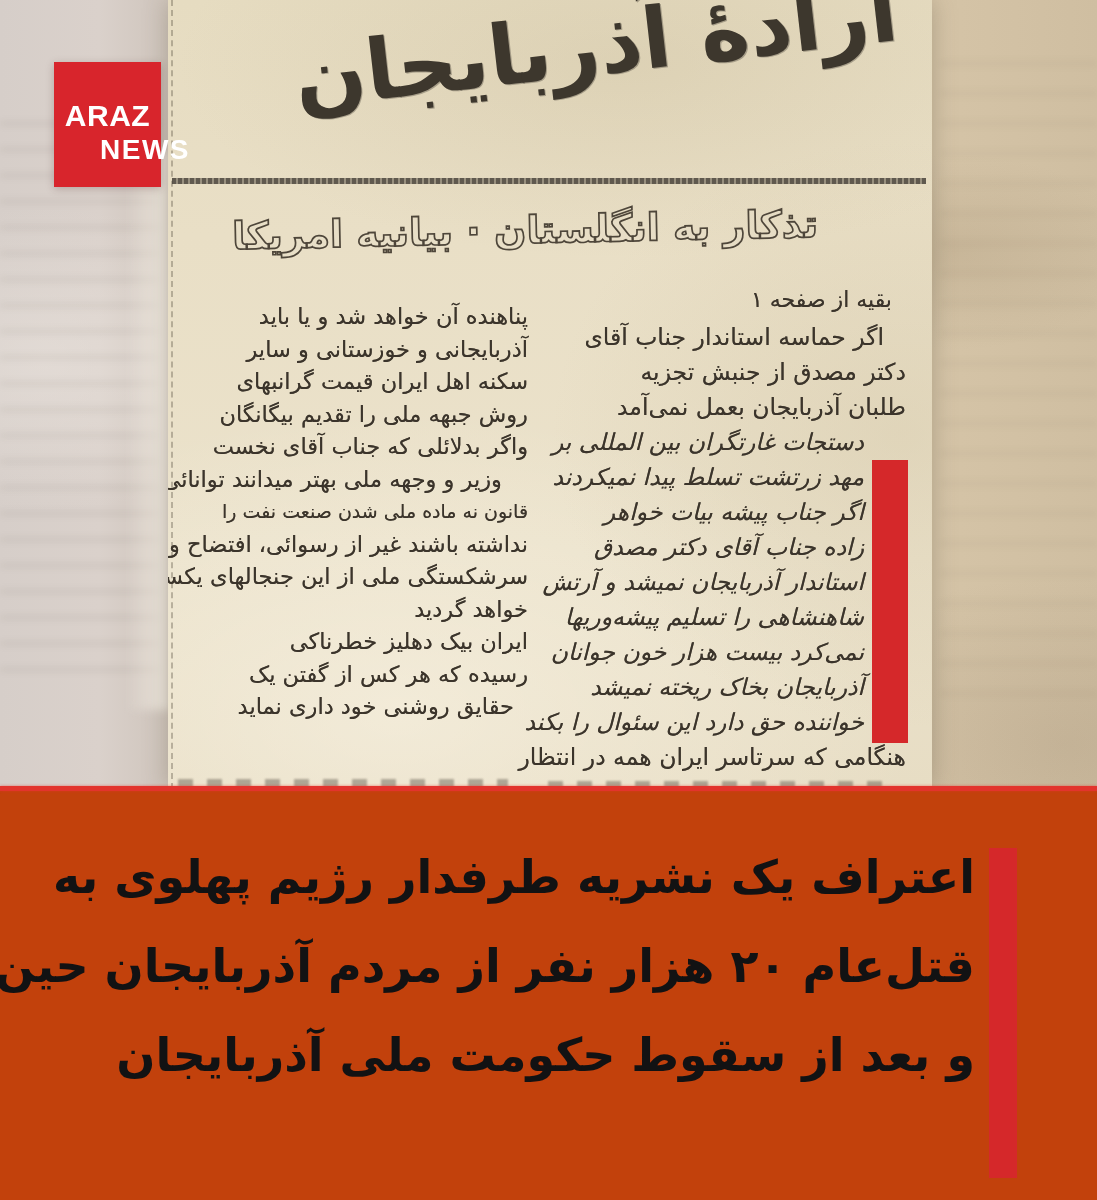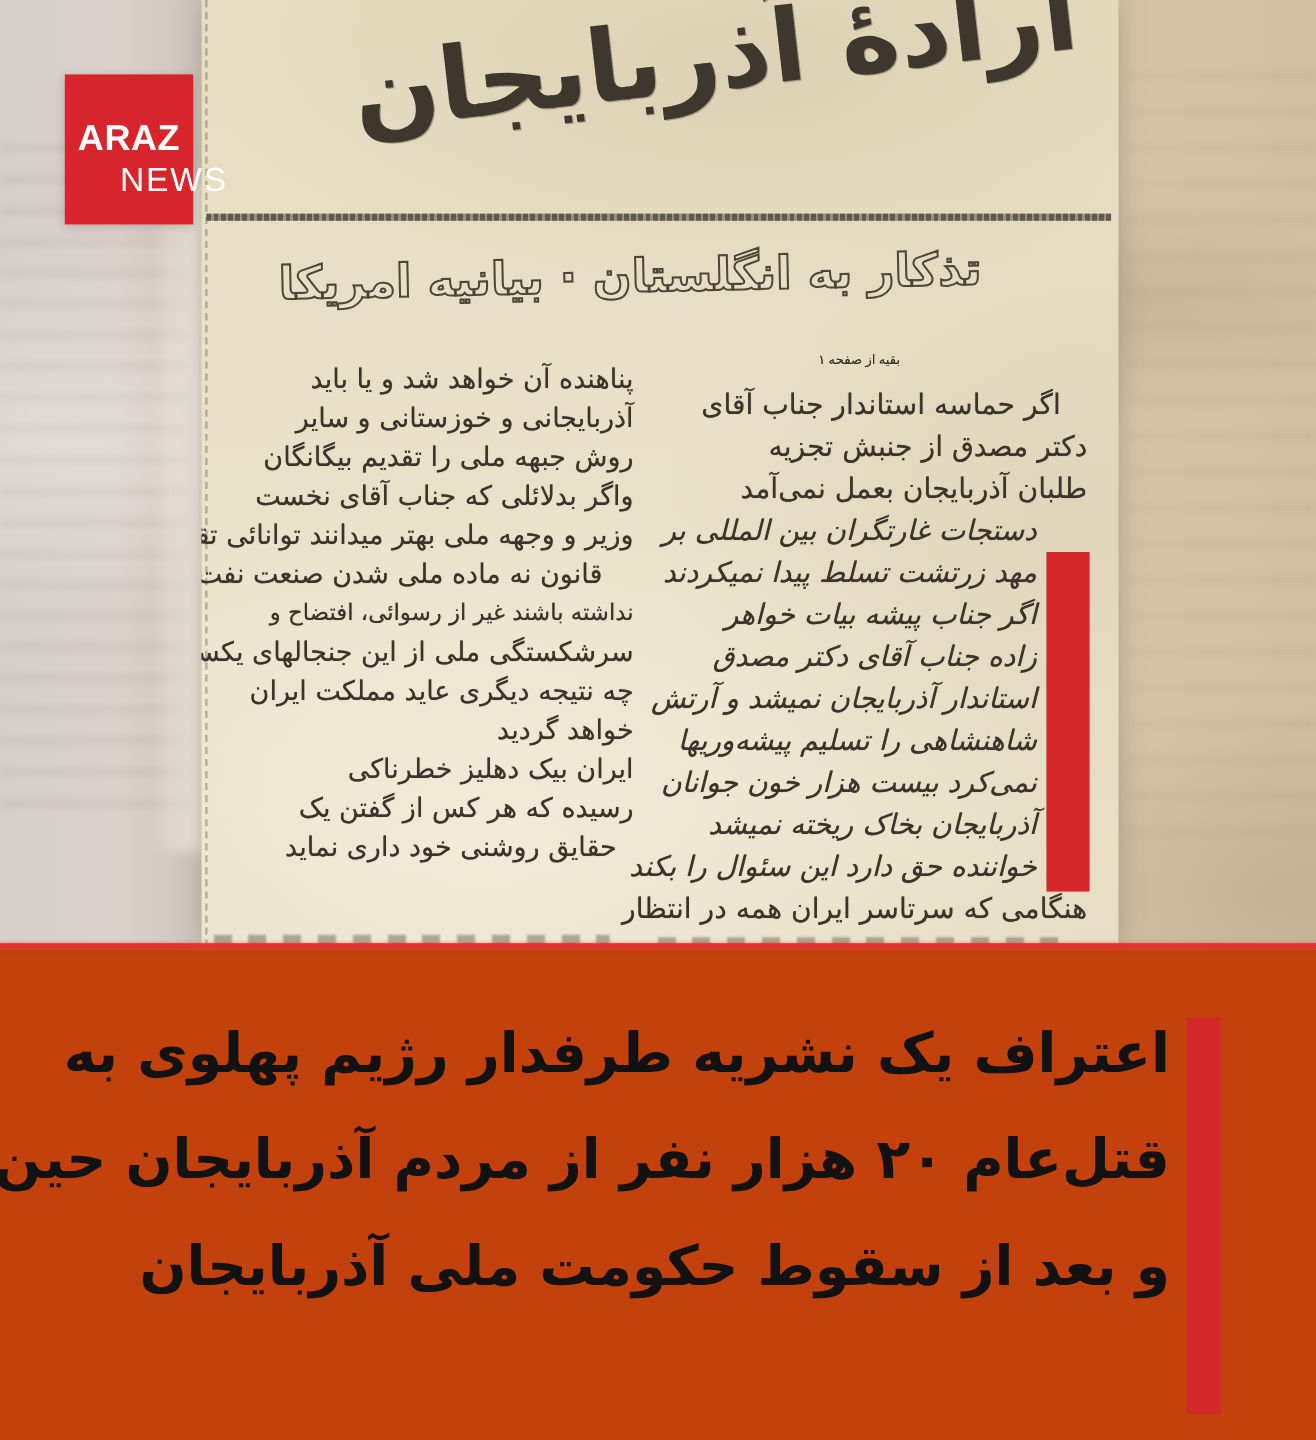--- a/index.html
+++ b/index.html
@@ -74,24 +74,23 @@
     white-space:nowrap; overflow:visible;
     text-shadow:0 0 .6px rgba(59,52,43,.7);
   }
   .col-left{ left:6px; top:300px; width:354px; font-size:22.5px; }
   .col-left .news-line{ line-height:32.5px; }
   .col-left .news-line:nth-child(6){ padding-right:26px; }
   .col-left .news-line:nth-child(7){ font-size:19px; letter-spacing:-.6px; }
   .col-left .news-line:nth-child(13){ padding-right:14px; }
   .col-right{ left:372px; top:288px; width:366px; font-size:23.5px; }
   .cont-note{
-    direction:rtl; text-align:center; padding-right:14px;
-    font-size:11px; line-height:24px; margin-bottom:8px;
+    direction:rtl; text-align:right; padding-right:14px;
+    font-size:22px; line-height:24px; margin-bottom:8px;
     text-shadow:0 0 .5px rgba(59,52,43,.7);
-    font-family:Liberation Serif, serif;
   }
   .col-right .news-line{ line-height:35px; }
   .col-right .news-line:nth-child(1){ padding-right:22px; }
   .col-right .news-line:nth-child(n+4):nth-child(-n+12){ padding-right:42px;font-style:italic; }
   .col-right .news-line:nth-child(6){ padding-right:64px; }
   .col-right .news-line:nth-child(12){ padding-right:48px; }
   .cut-frag{
     position:absolute; height:10px; opacity:.55; filter:blur(1px);
     background:repeating-linear-gradient(90deg, rgba(58,51,42,.65) 0 15px, transparent 15px 29px);
   }
@@ -104,21 +103,21 @@
   
   .logo{
     position:absolute; left:54px; top:62px; width:107px; height:125px;
     background:#d8252c; color:#fff; z-index:6;
     display:flex; flex-direction:column; justify-content:flex-end;
     padding:14px 0 20px 0; text-align:center;
     font-family:"Liberation Sans", sans-serif;
     box-shadow:0 2px 8px rgba(80,40,40,.25);
   }
   .logo-araz{ font-size:30px; font-weight:bold; letter-spacing:.5px; line-height:34px; }
-  .logo-news{ font-size:28px; font-weight:normal; letter-spacing:1.5px; line-height:34px;margin-left:46px; }
+  .logo-news{ font-size:28px; font-weight:bold; letter-spacing:1.5px; line-height:34px;margin-left:46px; }
   
   .red-line{
     position:absolute; left:0; right:0; top:786px; height:5px;
     background:#e2342d; z-index:5;
     box-shadow:0 0 3px rgba(226,52,45,.6);
   }
   .band{
     position:absolute; left:0; right:0; top:791px; height:409px;
     background:#c2410c; z-index:4;
   }
@@ -148,27 +147,27 @@
 
     <div class="masthead">ارادۀ آذربایجان</div>
 
     <div class="masthead-rule"></div>
 
     <div class="subtitle">تذکار به انگلستان · بیانیه امریکا</div>
 
     <div class="col col-left">
         <div class="news-line">پناهنده آن خواهد شد و یا باید</div>
         <div class="news-line">آذربایجانی و خوزستانی و سایر</div>
+        <div class="news-line">سکنه اهل ایران قیمت گرانبهای</div>
         <div class="news-line">روش جبهه ملی را تقدیم بیگانگان</div>
         <div class="news-line">واگر بدلائلی که جناب آقای نخست</div>
         <div class="news-line">وزیر و وجهه ملی بهتر میدانند توانائی تقدیم</div>
         <div class="news-line">قانون نه ماده ملی شدن صنعت نفت را</div>
         <div class="news-line">نداشته باشند غیر از رسوائی، افتضاح و</div>
         <div class="news-line">سرشکستگی ملی از این جنجالهای یکساله</div>
-        <div class="news-line">چه نتیجه دیگری عاید مملکت ایران</div>
         <div class="news-line">خواهد گردید</div>
         <div class="news-line">ایران بیک دهلیز خطرناکی</div>
         <div class="news-line">رسیده که هر کس از گفتن یک</div>
         <div class="news-line">حقایق روشنی خود داری نماید</div>
       </div>
 
     <div class="col col-right">
       <div class="cont-note">بقیه از صفحه ۱</div>
       <div>
           <div class="news-line">اگر حماسه استاندار جناب آقای</div>

